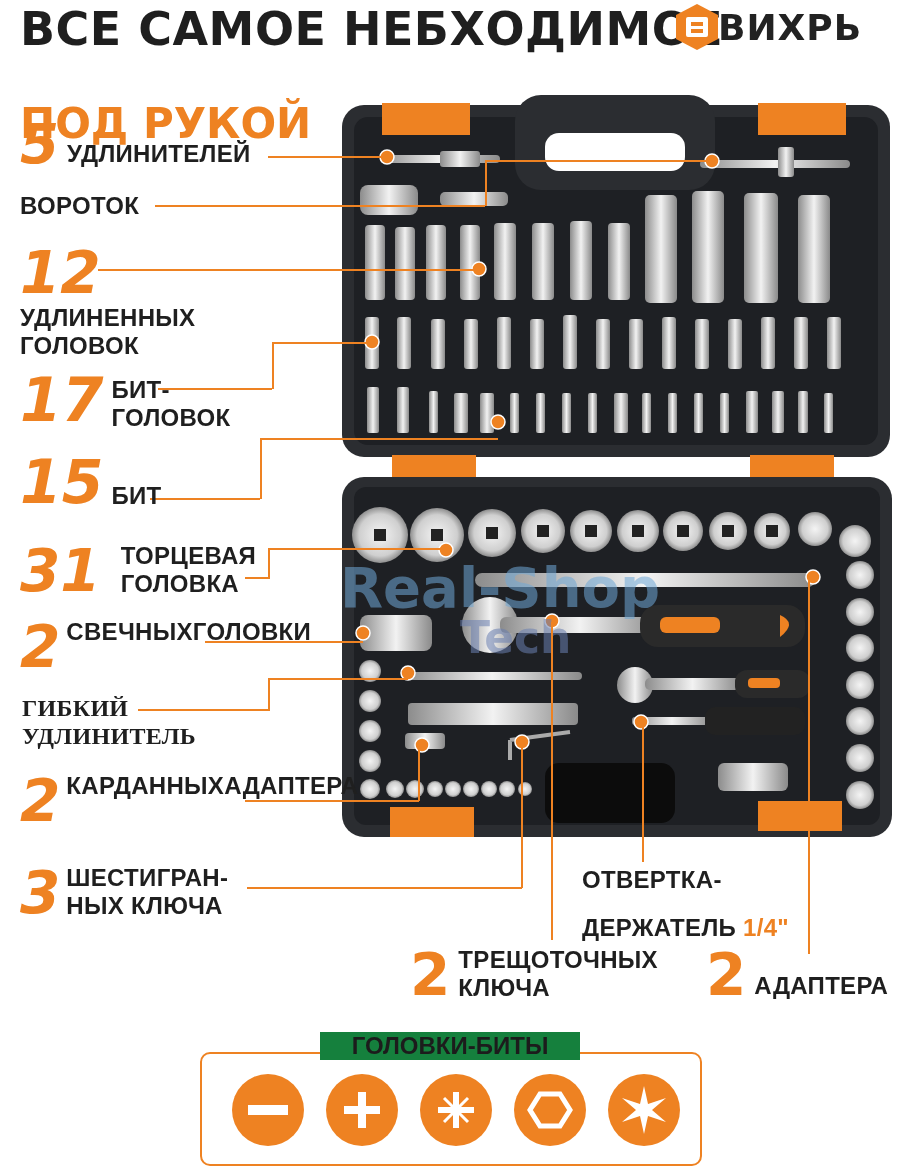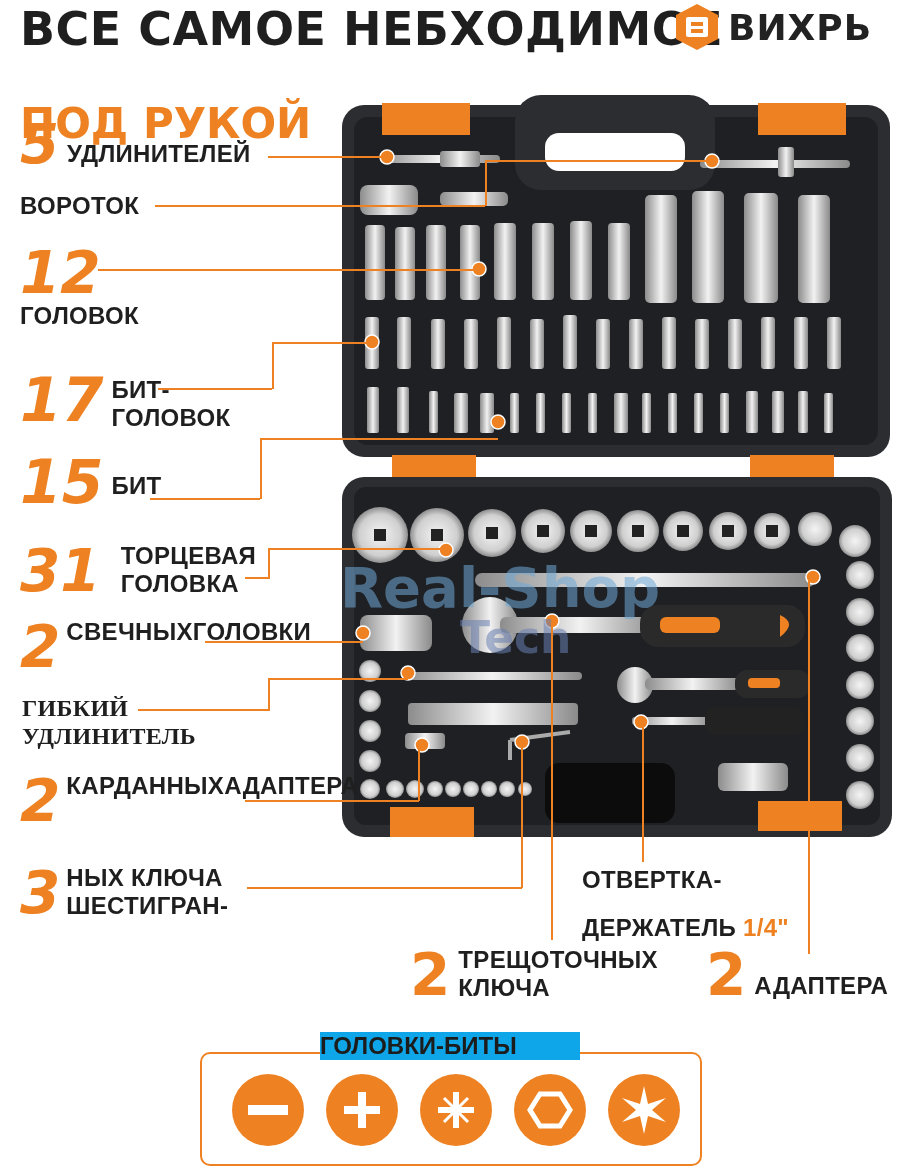--- a/index.html
+++ b/index.html
@@ -1,30 +1,30 @@
 <!DOCTYPE html>
 <html><head>
 <meta charset="utf-8">
 <style>
   html,body{margin:0;padding:0;background:#ffffff;}
   body{width:900px;height:1176px;position:relative;overflow:hidden;font-family:"Liberation Sans","DejaVu Sans",sans-serif;color:#1c1c1c;}
   .abs{position:absolute;}
   .title1{left:20px;top:2px;font-size:46px;font-weight:900;letter-spacing:0.5px;color:#1f1f1f;font-family:"DejaVu Sans","Liberation Sans",sans-serif;}
   .title2{left:20px;top:68px;font-size:42px;font-weight:900;color:#ee8222;font-family:"DejaVu Sans","Liberation Sans",sans-serif;margin-top:31px;}
-  .logo{left:676px;top:4px;display:flex;align-items:center;gap:10px;}
+  .logo{left:676px;top:4px;display:flex;align-items:center;gap:0;}
   .logo-mark{width:42px;height:46px;}
   .logo-text{font-size:36px;font-weight:900;letter-spacing:1px;color:#222;font-family:"DejaVu Sans",sans-serif;}
   .num{color:#ee8222;font-weight:900;font-style:italic;font-family:"DejaVu Sans","Liberation Sans",sans-serif;line-height:1;}
   .lbl{font-size:24px;font-weight:700;color:#1f1f1f;line-height:28px;letter-spacing:0.3px;}
   .orange{color:#ee8222;}
   
   .case{left:340px;top:95px;width:555px;height:750px;}
   .line{position:absolute;background:#ee8222;}
   .bits-box{left:200px;top:1052px;width:498px;height:110px;border:2px solid #ee8222;border-radius:10px;}
-  .bits-title{left:320px;top:1032px;width:260px;background:#0ea5e9;font-size:24px;font-weight:700;}
+  .bits-title{left:320px;top:1032px;width:260px;text-align:center;background:#15803d;font-size:24px;font-weight:700;}
   .bit-icons{left:232px;top:1074px;display:flex;gap:22px;}
   .bit-icon{width:72px;height:72px;border-radius:50%;background:#ee8222;display:flex;align-items:center;justify-content:center;}
 </style>
 </head>
 <body>
 
 <div class="abs title1">ВСЕ САМОЕ НЕБХОДИМОЕ</div>
 <div class="abs title2">ПОД РУКОЙ</div>
 <div class="abs logo">
   <svg class="logo-mark" viewBox="0 0 42 46">
@@ -258,34 +258,35 @@
 <div class="line" style="left:808px;top:577px;width:2px;height:377px;"></div>
 
 <div class="abs" style="left:20px;top:116px;display:flex;align-items:flex-end;gap:8px;">
   <span class="num" style="font-size:56px;">5</span>
   <span class="lbl" style="margin-bottom:4px;">УДЛИНИТЕЛЕЙ</span>
 </div>
 <div class="abs lbl" style="left:20px;top:192px;">ВОРОТОК</div>
 
 <div class="abs" style="left:20px;top:244px;">
   <div class="num" style="font-size:58px;">12</div>
+  <div class="lbl" style="margin-top:2px;">УДЛИНЕННЫХ</div>
   <div class="lbl">ГОЛОВОК</div>
 </div>
 
 <div class="abs" style="left:20px;top:370px;display:flex;gap:8px;">
   <span class="num" style="font-size:60px;">17</span>
   <span style="display:flex;flex-direction:column;padding-top:6px;">
     <span class="lbl">БИТ-</span>
     <span class="lbl">ГОЛОВОК</span>
   </span>
 </div>
 
 <div class="abs" style="left:20px;top:452px;display:flex;align-items:flex-end;gap:8px;">
   <span class="num" style="font-size:60px;">15</span>
-  <span class="lbl" style="margin-bottom:12px;">БИТ</span>
+  <span class="lbl" style="margin-bottom:2px;">БИТ</span>
 </div>
 
 <div class="abs" style="left:20px;top:542px;display:flex;gap:20px;">
   <span class="num" style="font-size:58px;">31</span>
   <span style="display:flex;flex-direction:column;">
     <span class="lbl">ТОРЦЕВАЯ</span>
     <span class="lbl">ГОЛОВКА</span>
   </span>
 </div>
 
@@ -306,22 +307,22 @@
   <span class="num" style="font-size:58px;">2</span>
   <span style="display:flex;flex-direction:row;">
     <span class="lbl">КАРДАННЫХ</span>
     <span class="lbl">АДАПТЕРА</span>
   </span>
 </div>
 
 <div class="abs" style="left:20px;top:864px;display:flex;gap:6px;">
   <span class="num" style="font-size:58px;">3</span>
   <span style="display:flex;flex-direction:column;">
+    <span class="lbl">ШЕСТИГРАН-</span>
     <span class="lbl">НЫХ КЛЮЧА</span>
-    <span class="lbl">ШЕСТИГРАН-</span>
   </span>
 </div>
 
 <div class="abs" style="left:582px;top:866px;display:flex;flex-direction:column;gap:20px;">
   <span class="lbl">ОТВЕРТКА-</span>
   <span class="lbl">
     <span>ДЕРЖАТЕЛЬ</span>
     <span class="orange">1/4"</span>
   </span>
 </div>

